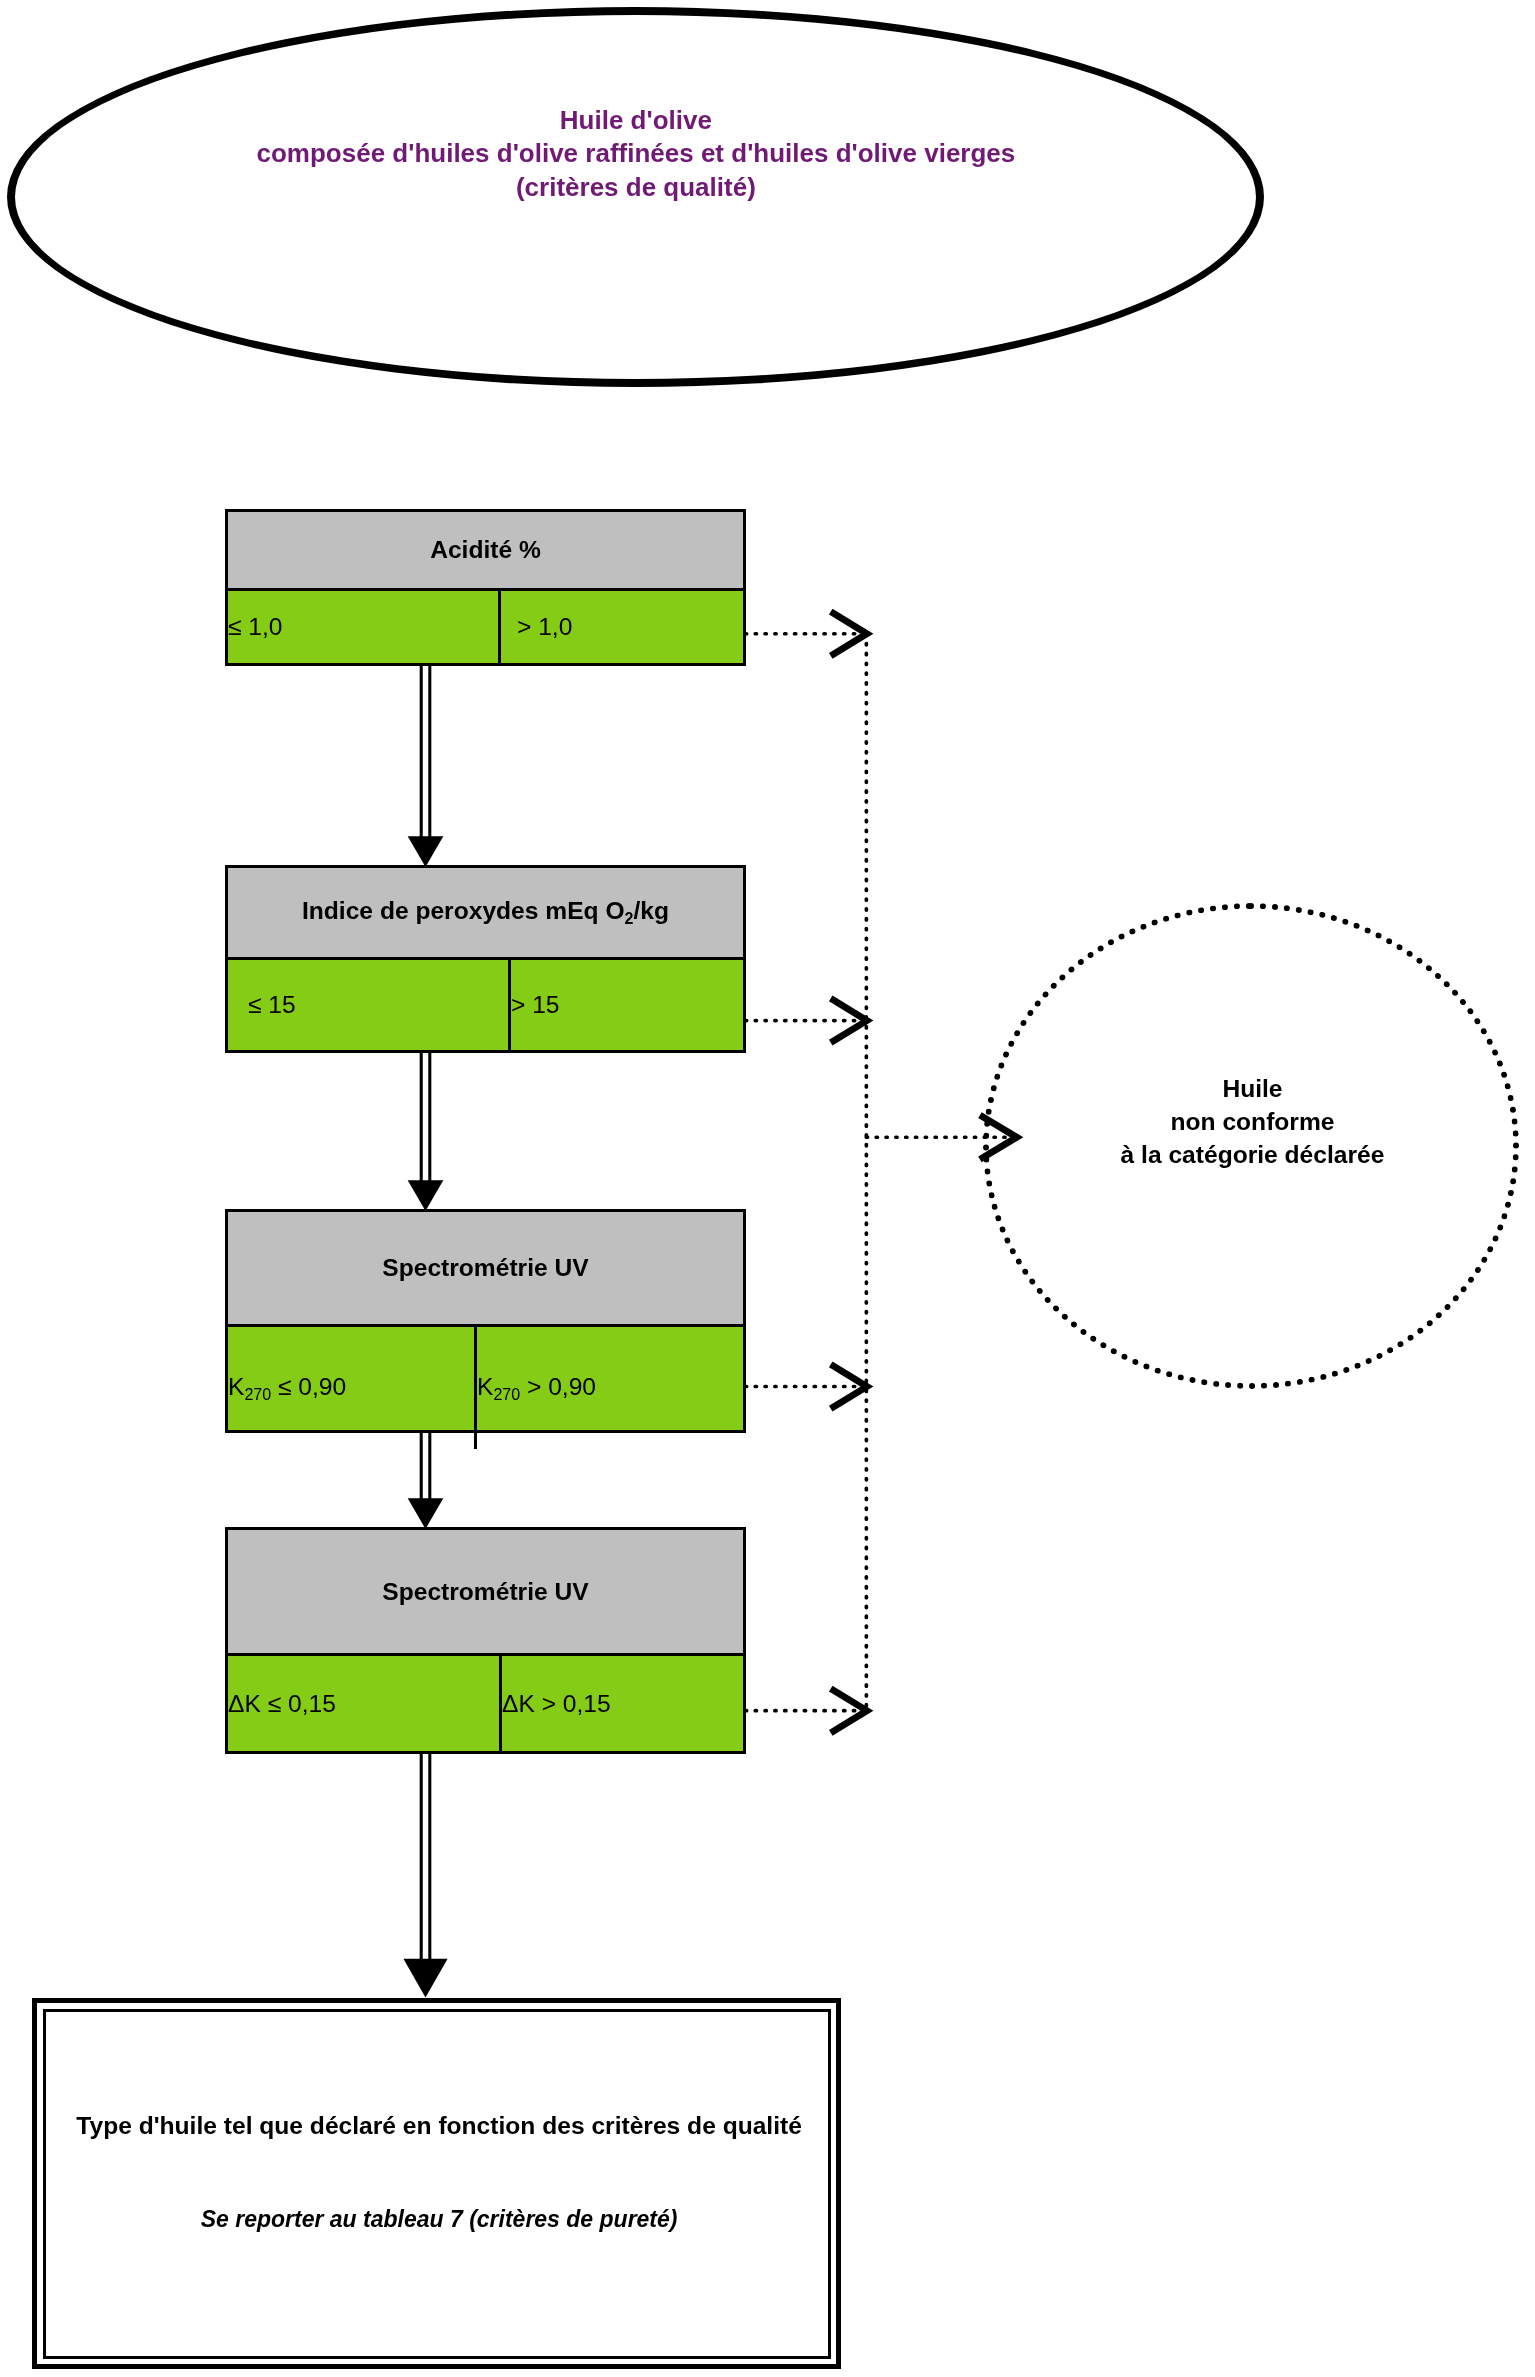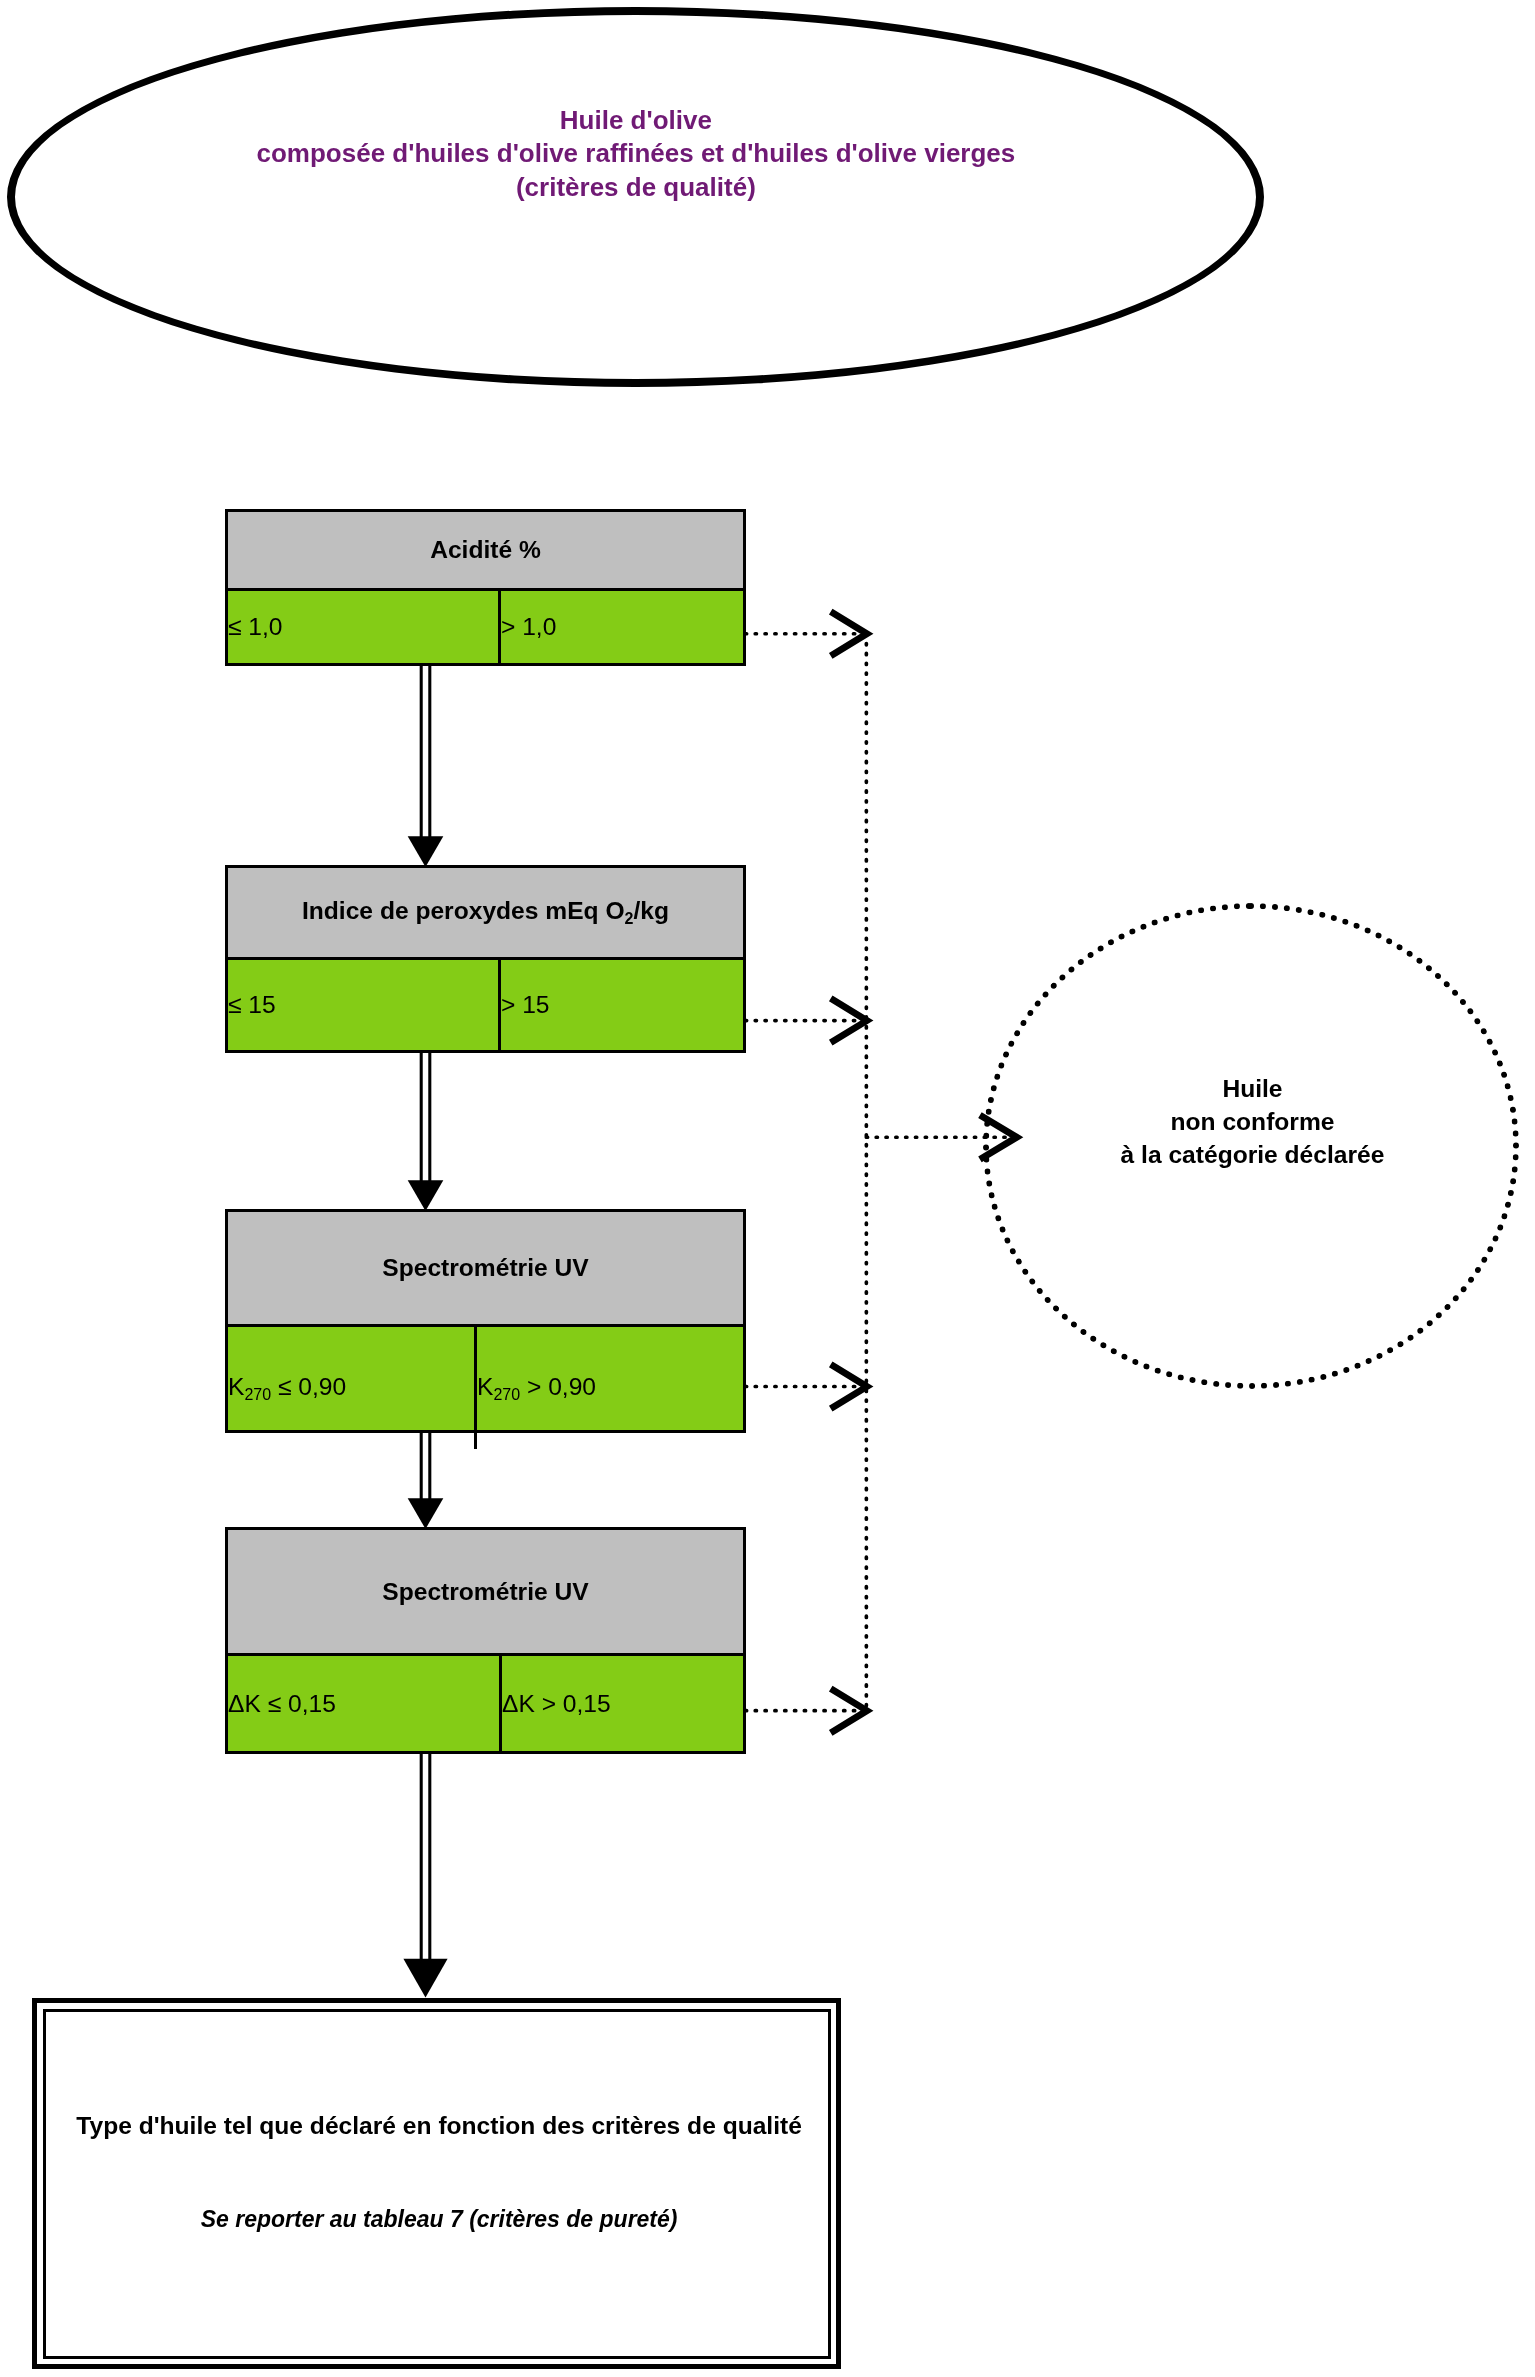--- a/index.html
+++ b/index.html
@@ -165,31 +165,31 @@
   </div>
 
   <div class="dtable" style="left:225px;top:509px;width:521px;height:157px;">
     <div class="hdr" style="height:79px;">
       <span>Acidité %</span>
     </div>
     <div class="vals" style="height:72px;">
       <div class="cell" style="width:270px;">
         <span>≤ 1,0</span>
       </div>
-      <div class="cell right" style="width:244px;">
+      <div class="cell right" style="width:244px;padding-left:16px;">
         <span>&gt; 1,0</span>
       </div>
     </div>
   </div>
 
   <div class="dtable" style="left:225px;top:865px;width:521px;height:188px;">
     <div class="hdr" style="height:92px;">
       <span><span>Indice de peroxydes mEq O</span><span class="sub">2</span><span>/kg</span></span>
     </div>
-    <div class="vals" style="height:90px;">
+    <div class="vals" style="height:90px;padding-left:20px;">
       <div class="cell" style="width:270px;">
         <span>≤ 15</span>
       </div>
       <div class="cell right" style="width:244px;">
         <span>&gt; 15</span>
       </div>
     </div>
   </div>
 
   <div class="dtable" style="left:225px;top:1209px;width:521px;height:224px;">

